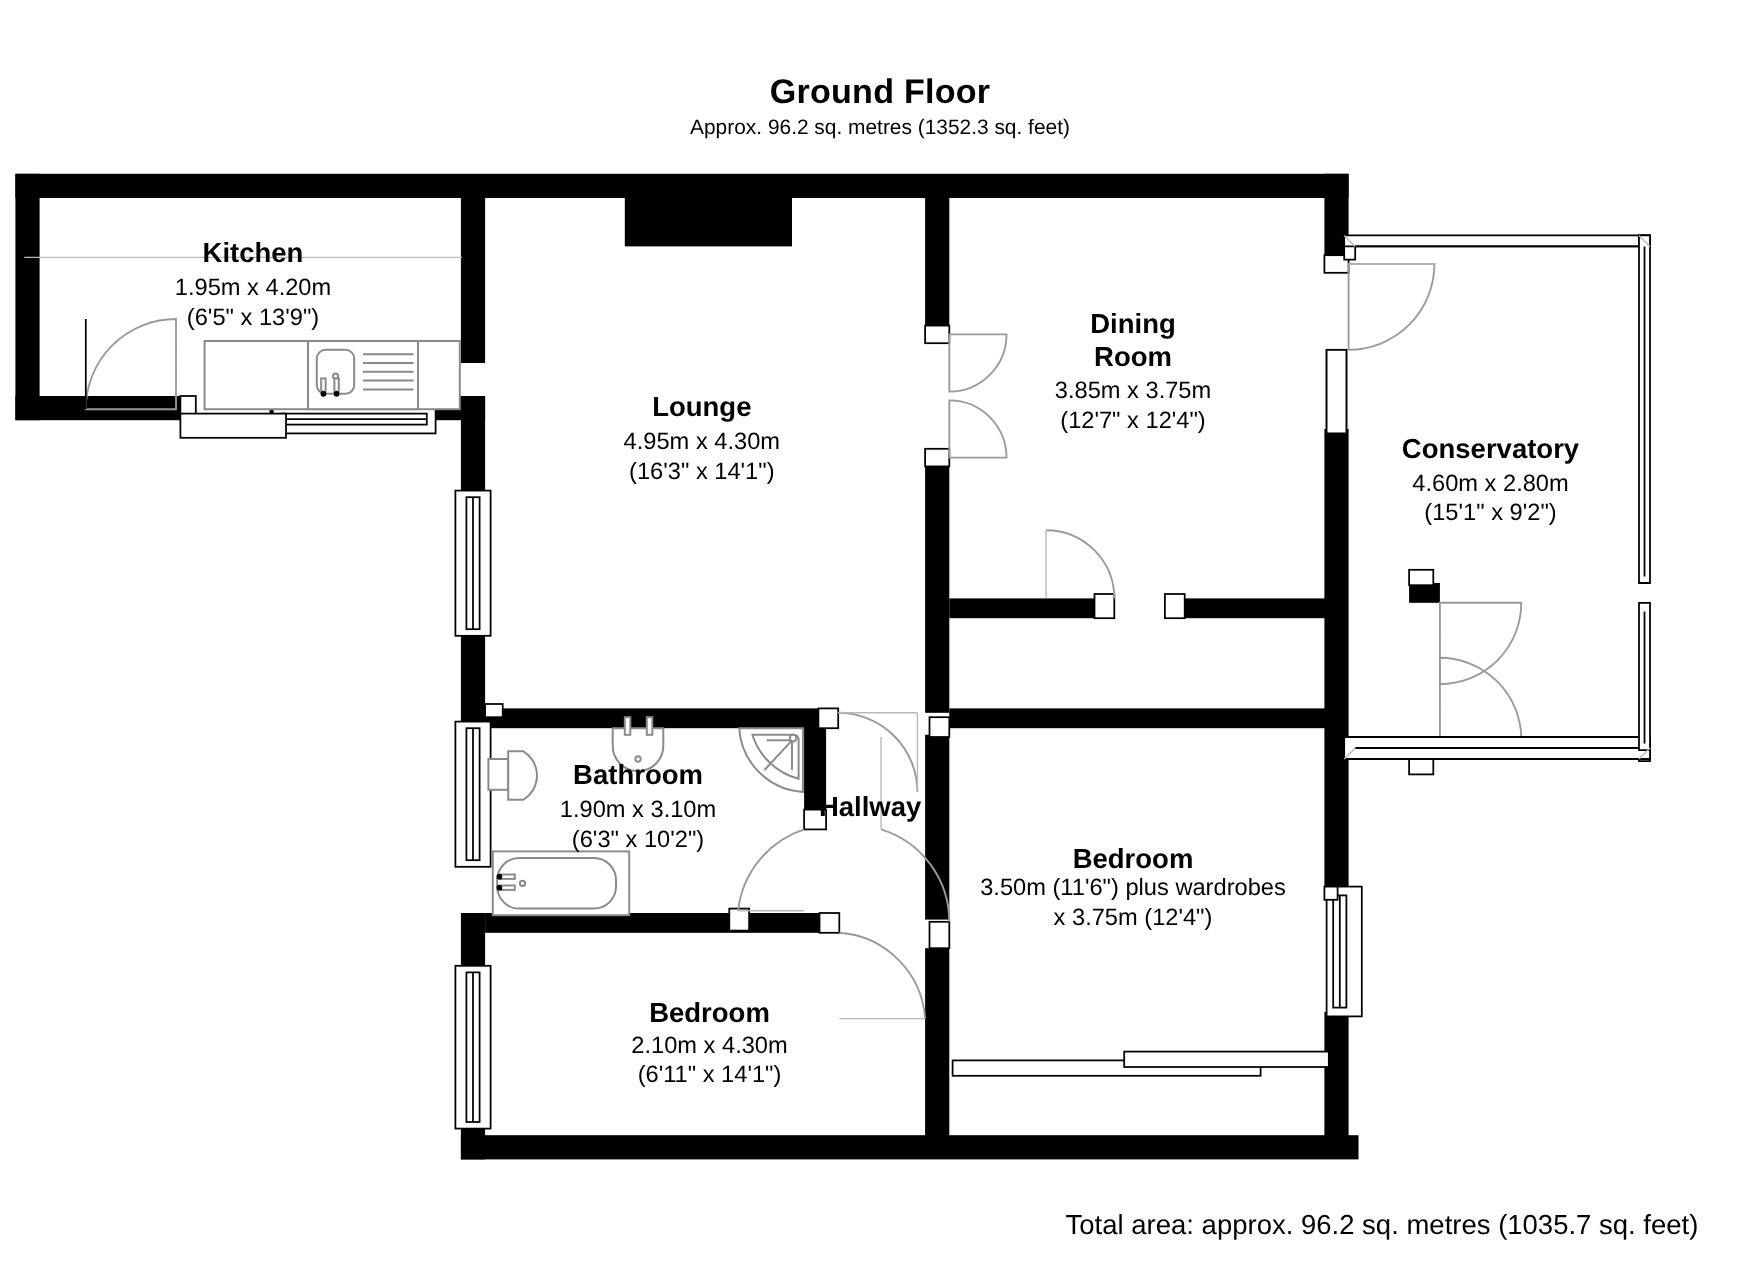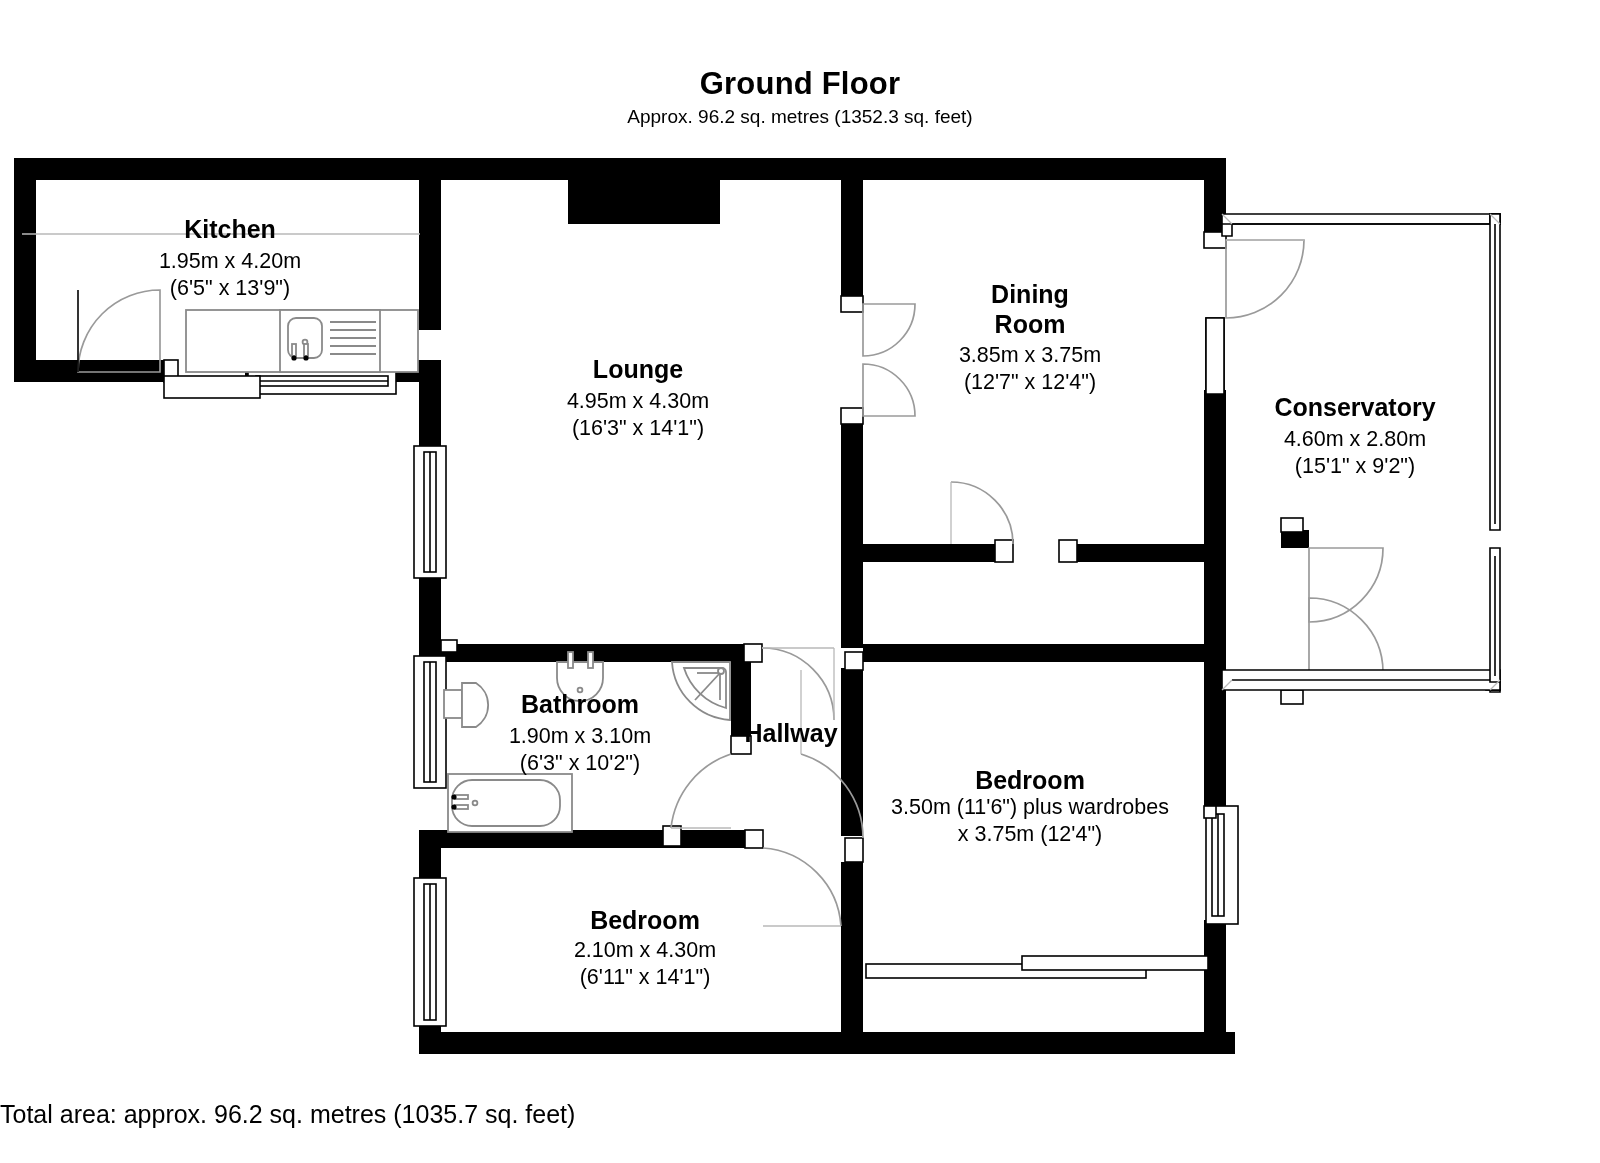--- a/index.html
+++ b/index.html
@@ -37,21 +37,21 @@
   #plan-subtitle {
     top: 106px;
     font-size: 19px;
     font-weight: normal;
   }
   #plan-footer {
     position: absolute;
     left: 0;
     top: 1100px;
     width: 1544px;
-    text-align: left;
+    text-align: right;
     font-size: 25px;
     font-weight: normal;
   }
   svg#floorplan {
     position: absolute;
     left: 0;
     top: 0;
     width: 1600px;
     height: 1163px;
   }

